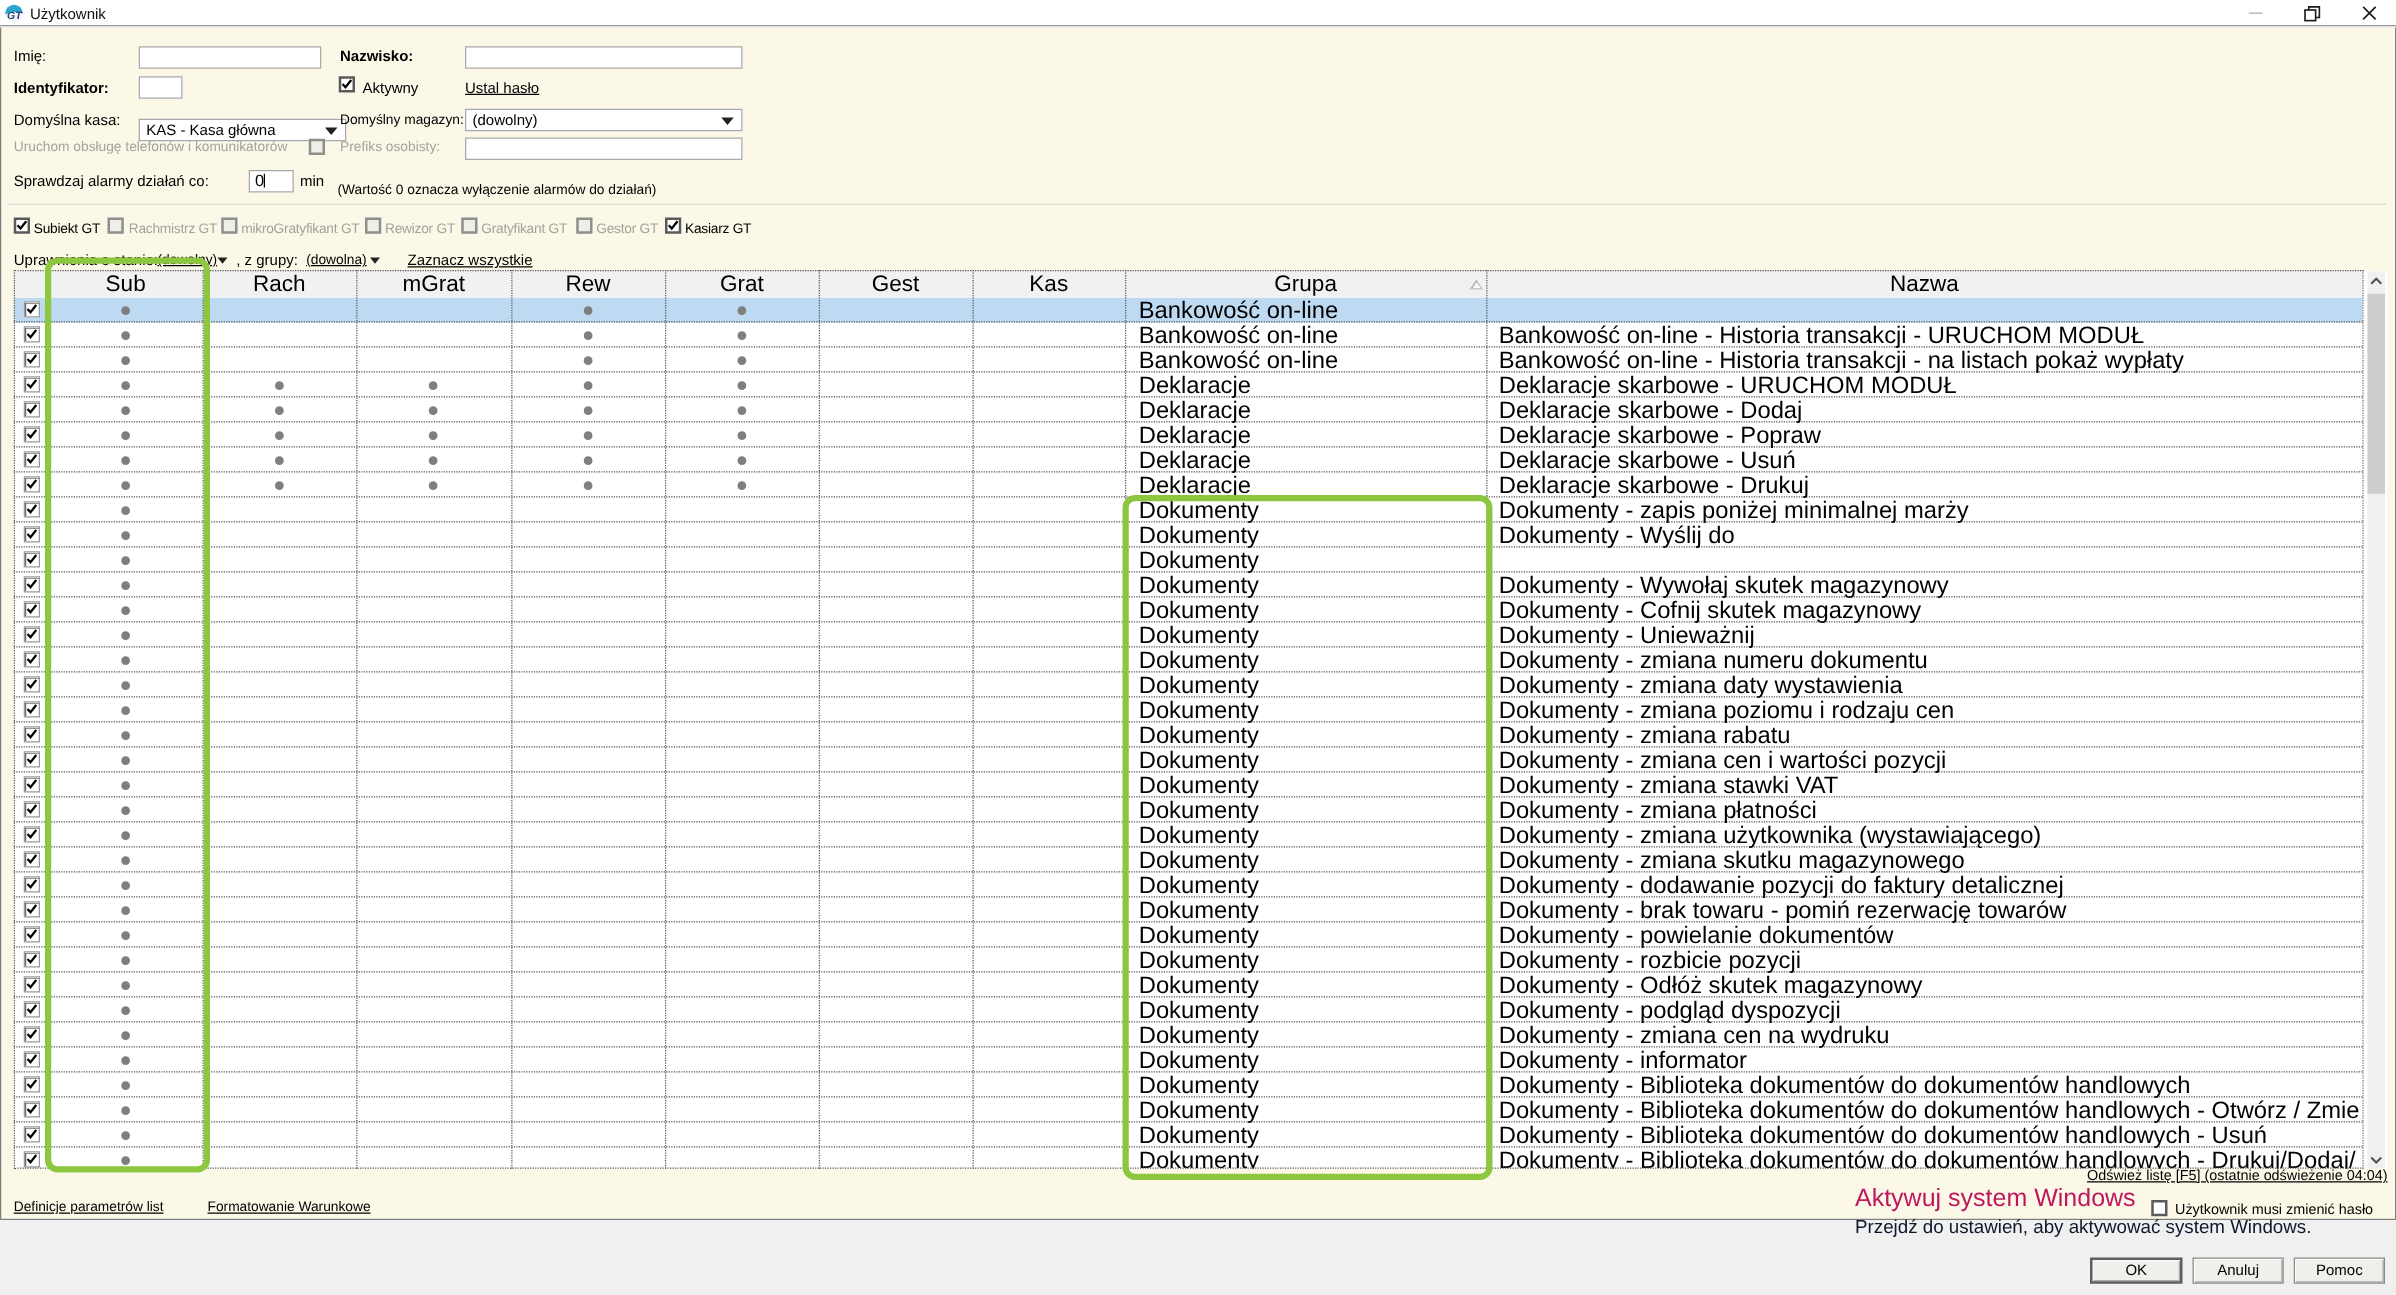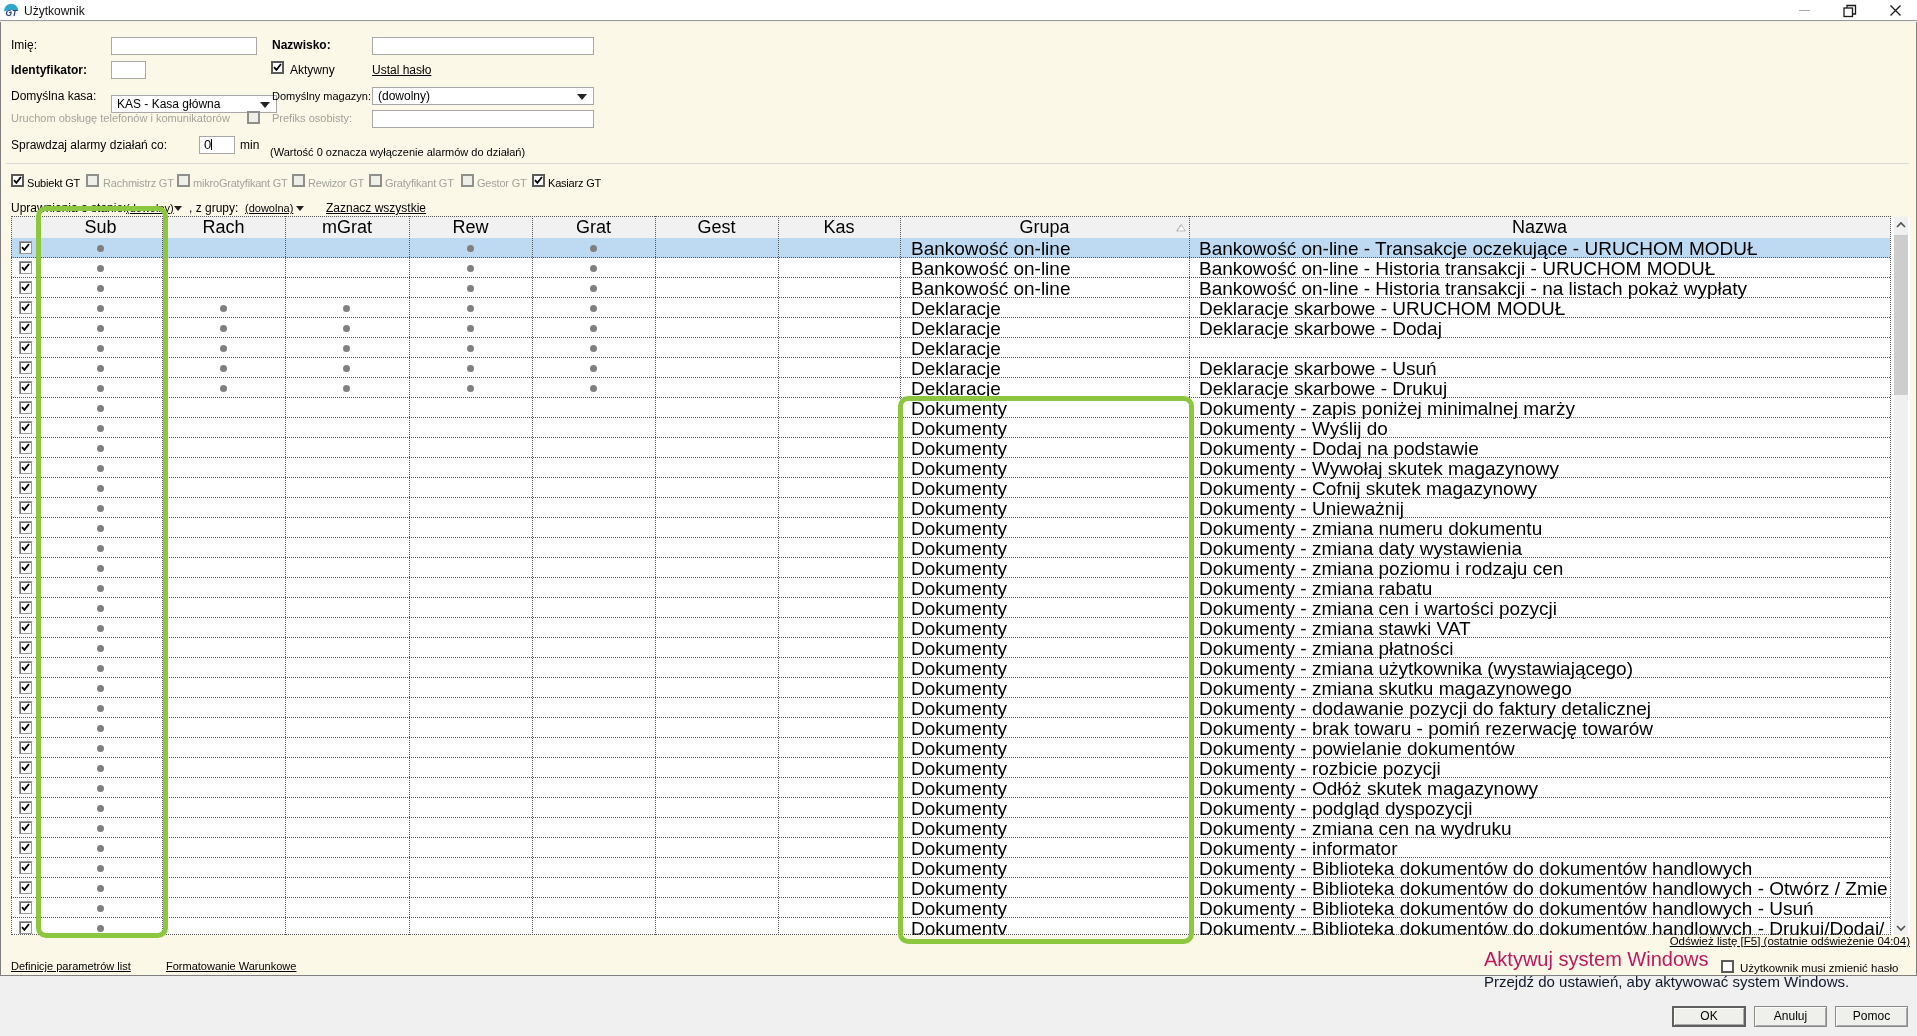--- a/index.html
+++ b/index.html
@@ -135,21 +135,20 @@
     <div class="row" style="top:0px;background:#BEDAF2">
       <span class="rcb">
         <svg width="9" height="9" viewBox="0 0 9 9" style="position:absolute;left:1px;top:1px">
           <path d="M1 4.2 L3.4 6.8 L8 1" stroke="#000" stroke-width="1.8" fill="none"></path>
         </svg>
       </span>
       <span class="dot" style="left:86px"></span>
       <span class="dot" style="left:456px"></span>
       <span class="dot" style="left:579px"></span>
       <span class="gtx">Bankowość on-line</span>
-      <span class="ntx">Bankowość on-line - Transakcje oczekujące - URUCHOM MODUŁ</span>
     </div>
     <div class="row" style="top:20px;">
       <span class="rcb">
         <svg width="9" height="9" viewBox="0 0 9 9" style="position:absolute;left:1px;top:1px">
           <path d="M1 4.2 L3.4 6.8 L8 1" stroke="#000" stroke-width="1.8" fill="none"></path>
         </svg>
       </span>
       <span class="dot" style="left:86px"></span>
       <span class="dot" style="left:456px"></span>
       <span class="dot" style="left:579px"></span>
@@ -201,20 +200,21 @@
         <svg width="9" height="9" viewBox="0 0 9 9" style="position:absolute;left:1px;top:1px">
           <path d="M1 4.2 L3.4 6.8 L8 1" stroke="#000" stroke-width="1.8" fill="none"></path>
         </svg>
       </span>
       <span class="dot" style="left:86px"></span>
       <span class="dot" style="left:209px"></span>
       <span class="dot" style="left:332px"></span>
       <span class="dot" style="left:456px"></span>
       <span class="dot" style="left:579px"></span>
       <span class="gtx">Deklaracje</span>
+      <span class="ntx">Deklaracje skarbowe - Popraw</span>
     </div>
     <div class="row" style="top:120px;">
       <span class="rcb">
         <svg width="9" height="9" viewBox="0 0 9 9" style="position:absolute;left:1px;top:1px">
           <path d="M1 4.2 L3.4 6.8 L8 1" stroke="#000" stroke-width="1.8" fill="none"></path>
         </svg>
       </span>
       <span class="dot" style="left:86px"></span>
       <span class="dot" style="left:209px"></span>
       <span class="dot" style="left:332px"></span>
@@ -258,21 +258,20 @@
       <span class="ntx">Dokumenty - Wyślij do</span>
     </div>
     <div class="row" style="top:200px;">
       <span class="rcb">
         <svg width="9" height="9" viewBox="0 0 9 9" style="position:absolute;left:1px;top:1px">
           <path d="M1 4.2 L3.4 6.8 L8 1" stroke="#000" stroke-width="1.8" fill="none"></path>
         </svg>
       </span>
       <span class="dot" style="left:86px"></span>
       <span class="gtx">Dokumenty</span>
-      <span class="ntx">Dokumenty - Dodaj na podstawie</span>
     </div>
     <div class="row" style="top:220px;">
       <span class="rcb">
         <svg width="9" height="9" viewBox="0 0 9 9" style="position:absolute;left:1px;top:1px">
           <path d="M1 4.2 L3.4 6.8 L8 1" stroke="#000" stroke-width="1.8" fill="none"></path>
         </svg>
       </span>
       <span class="dot" style="left:86px"></span>
       <span class="gtx">Dokumenty</span>
       <span class="ntx">Dokumenty - Wywołaj skutek magazynowy</span>

